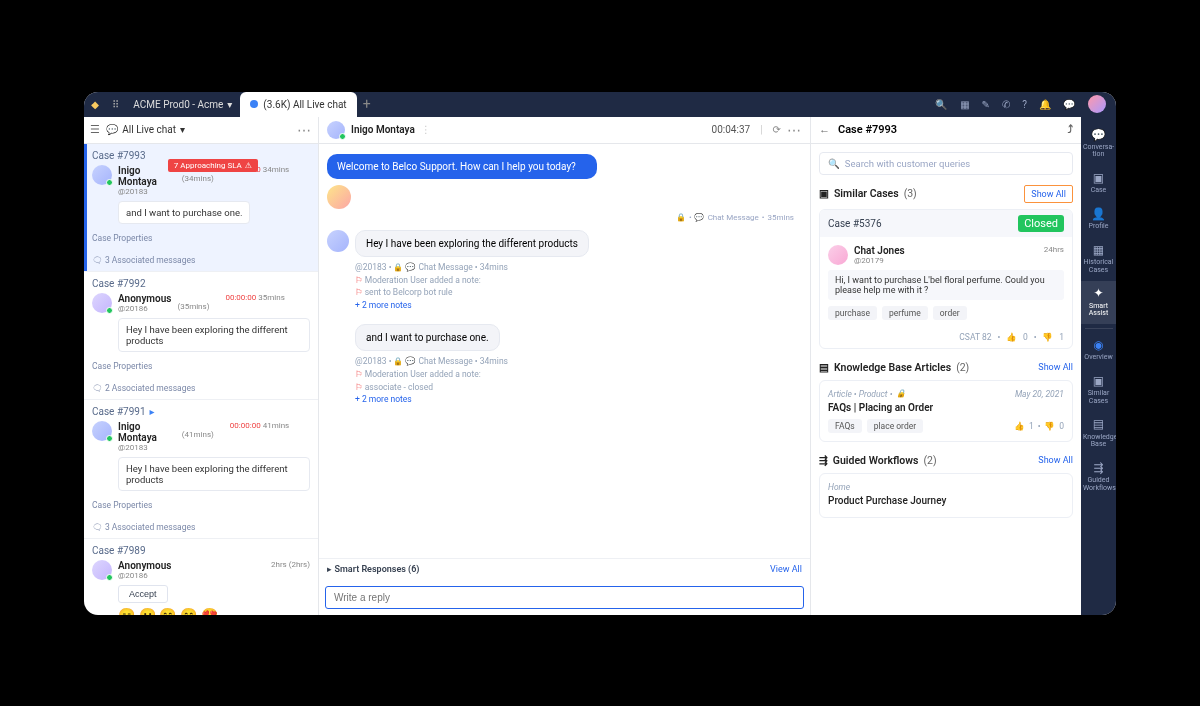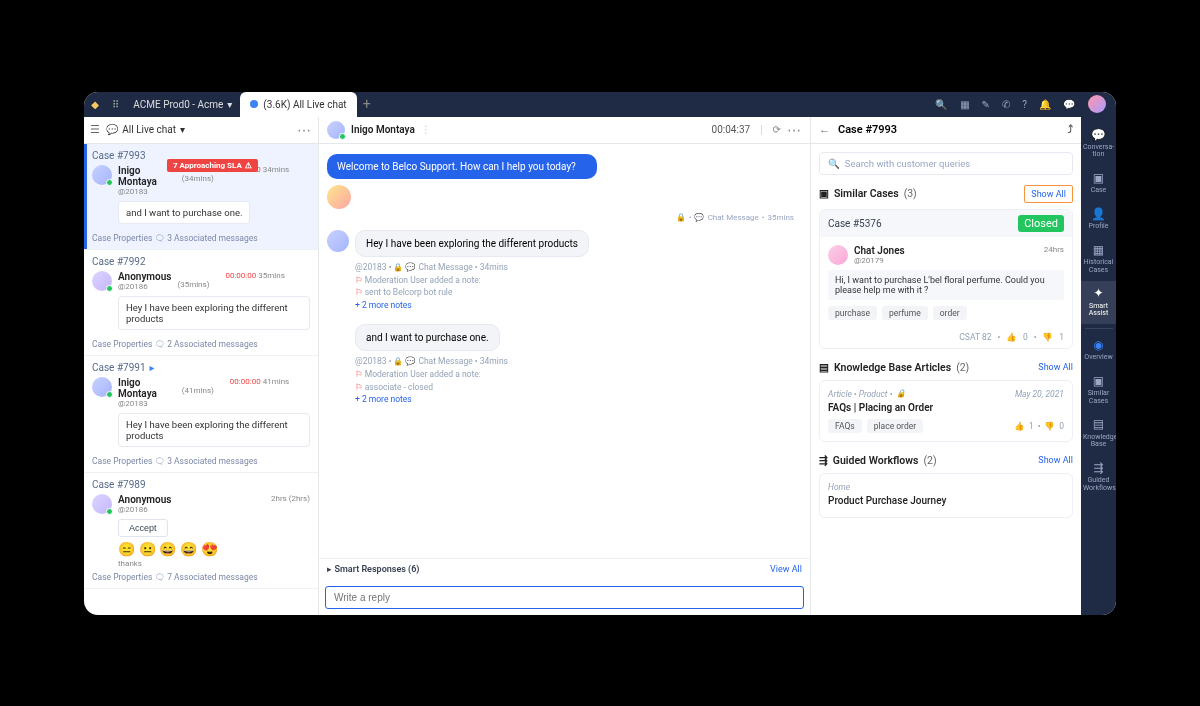--- a/index.html
+++ b/index.html
@@ -32,21 +32,21 @@
 .avatar{width:20px;height:20px;border-radius:50%;background:#e2e8f0;flex-shrink:0;position:relative;}
 .avatar.g1{background:linear-gradient(135deg,#c7d2fe,#a5b4fc);}
 .avatar.g2{background:linear-gradient(135deg,#ddd6fe,#c4b5fd);}
 .avatar .dot{position:absolute;right:-1px;bottom:-1px;width:7px;height:7px;border-radius:50%;background:#22c55e;border:1.5px solid #fff;}
 .uname{font-weight:600;font-size:10px;color:#222;}
 .uhandle{font-size:8px;color:#888;}
 .timing{margin-left:auto;font-size:8px;color:#888;}
 .timing .red{color:#ef4444;padding-left:48px;}
 .bubble{background:#fff;border:1px solid #e6e9f0;border-radius:4px;padding:5px 7px;margin:5px 0 5px 26px;font-size:9.5px;color:#333;display:inline-block;}
 .accept-btn{border:1px solid #e0e4ee;background:#fff;border-radius:3px;padding:3px 10px;font-size:9px;color:#374151;}
-.case-meta{font-size:8.5px;color:#7b88a8;margin-top:4px;display:flex;flex-direction:row;gap:2px;}
+.case-meta{font-size:8.5px;color:#7b88a8;margin-top:4px;display:flex;flex-direction:column;gap:12px;}
 .emoji-row{display:flex;gap:6px;font-size:14px;margin:4px 0 2px 26px;align-items:center;}
 .center{flex:1;display:flex;flex-direction:column;border-right:1px solid #e5e7eb;min-width:0;}
 .center-head{height:27px;border-bottom:1px solid #e5e7eb;display:flex;align-items:center;padding:0 8px;gap:6px;font-size:10px;}
 .center-head .name{font-weight:600;color:#222;}
 .timer{color:#555;font-size:10px;margin-left:auto;}
 .cicon{color:#888;cursor:pointer;}
 .thread{flex:1;overflow:auto;padding:10px 8px;}
 .msg-row{display:flex;gap:6px;margin-bottom:4px;}
 .msg-row.right{justify-content:flex-end;}
 .msg-row.right .msg-bubble{background:#2563eb;color:#fff;border:none;}
@@ -132,21 +132,21 @@
         <span>▾</span>
       </span>
       <span class="dots">⋯</span>
     </div>
     <div class="case-list">
 
       <div class="case sel">
         <div class="case-id">
               <span>Case #7993</span>
             </div>
-        <div style="position:absolute;top:15px;right:60px;font-weight:bold;"><span class="pill-sla"><span>7 Approaching SLA</span> ⚠</span></div>
+        <div style="position:absolute;top:15px;right:60px;"><span class="pill-sla"><span>7 Approaching SLA</span> ⚠</span></div>
         <div class="row-user">
           <div class="avatar g1">
                 <div class="dot"></div>
               </div>
           <div>
                 <div class="uname">Inigo Montaya</div>
                 <div class="uhandle">@20183</div>
               </div>
           <div class="timing"><span class="red">00:00:00</span> <span>34mins (34mins)</span></div>
         </div>

